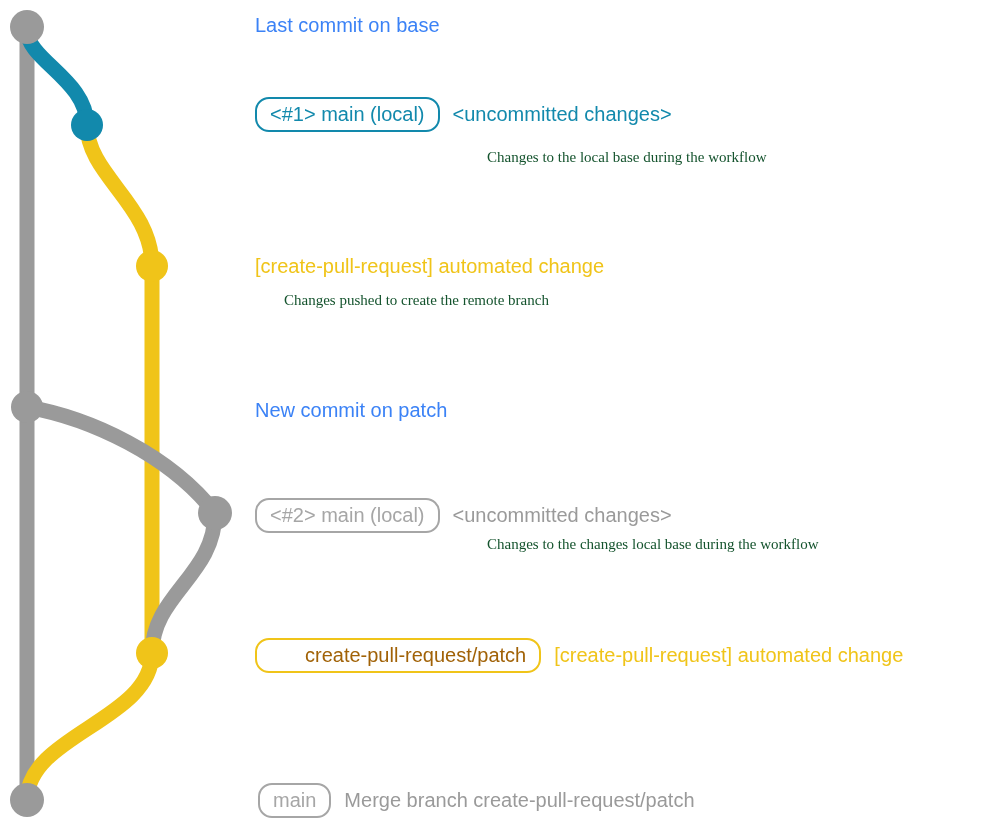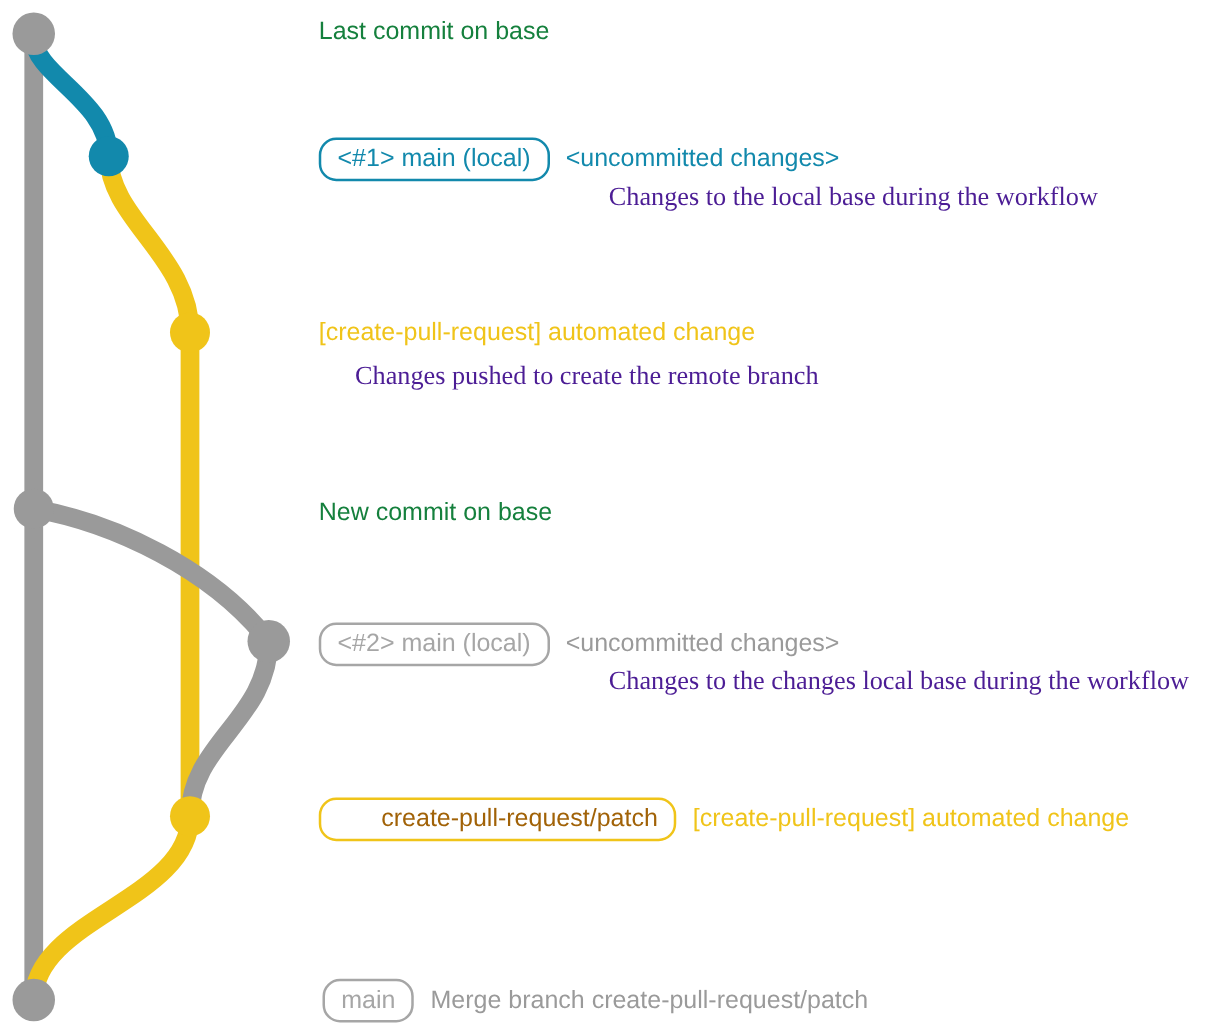--- a/index.html
+++ b/index.html
@@ -52,33 +52,33 @@
     font-family: "Liberation Sans", sans-serif;
     color: #9a9a9a;
   }
   .subject.teal   { color: #1289ac; }
   .subject.yellow { color: #f0c419; }
   .subject.gray   { color: #9a9a9a; }
   .subject.pad    { padding-left: 13px; }
   .note {
     position: absolute;
     font-family: "Liberation Serif", serif;
-    font-size: 21px;
+    font-size: 15px;
     line-height: 21px;
-    color: #4c1d95;
+    color: #14532d;
     white-space: nowrap;
   }
   .standalone {
     position: absolute;
     font-family: "Liberation Sans", sans-serif;
     font-size: 20px;
     line-height: 22px;
     white-space: nowrap;
   }
-  .standalone.gray   { color: #15803d; }
+  .standalone.gray   { color: #3b82f6; }
   .standalone.yellow { color: #f0c419; }
 </style>
 </head>
 <body>
 
 <div id="stage">
 
   <svg id="graph" viewBox="0 0 981 827">
     <g fill="none" stroke-width="15" stroke-linecap="round">
 
@@ -102,30 +102,30 @@
       <circle cx="152" cy="266" r="16" fill="#f0c419"></circle>
       <circle cx="27" cy="407" r="16" fill="#9a9a9a"></circle>
       <circle cx="215" cy="513" r="17" fill="#9a9a9a"></circle>
       <circle cx="152" cy="653" r="16" fill="#f0c419"></circle>
       <circle cx="27" cy="800" r="17" fill="#9a9a9a"></circle>
     </g>
   </svg>
 
   <div class="standalone gray" style="left:255px; top:14px;">Last commit on base</div>
 
-  <div class="row" style="left:255px; top:110px;">
+  <div class="row" style="left:255px; top:97px;">
     <span class="pill teal">&lt;#1&gt; main (local)</span>
     <span class="subject teal pad">&lt;uncommitted changes&gt;</span>
   </div>
   <div class="note" style="left:487px; top:147px;">Changes to the local base during the workflow</div>
 
   <div class="standalone yellow" style="left:255px; top:255px;">[create-pull-request] automated change</div>
   <div class="note" style="left:284px; top:290px;">Changes pushed to create the remote branch</div>
 
-  <div class="standalone gray" style="left:255px; top:399px;">New commit on base</div>
+  <div class="standalone gray" style="left:255px; top:399px;">New commit on patch</div>
 
   <div class="row" style="left:255px; top:498px;justify-content:flex-end;">
     <span class="pill gray">&lt;#2&gt; main (local)</span>
     <span class="subject gray pad">&lt;uncommitted changes&gt;</span>
   </div>
   <div class="note" style="left:487px; top:534px;">Changes to the changes local base during the workflow</div>
 
   <div class="row" style="left:255px; top:638px;">
     <span class="pill yellow">create-pull-request/patch</span>
     <span class="subject yellow pad">[create-pull-request] automated change</span>

